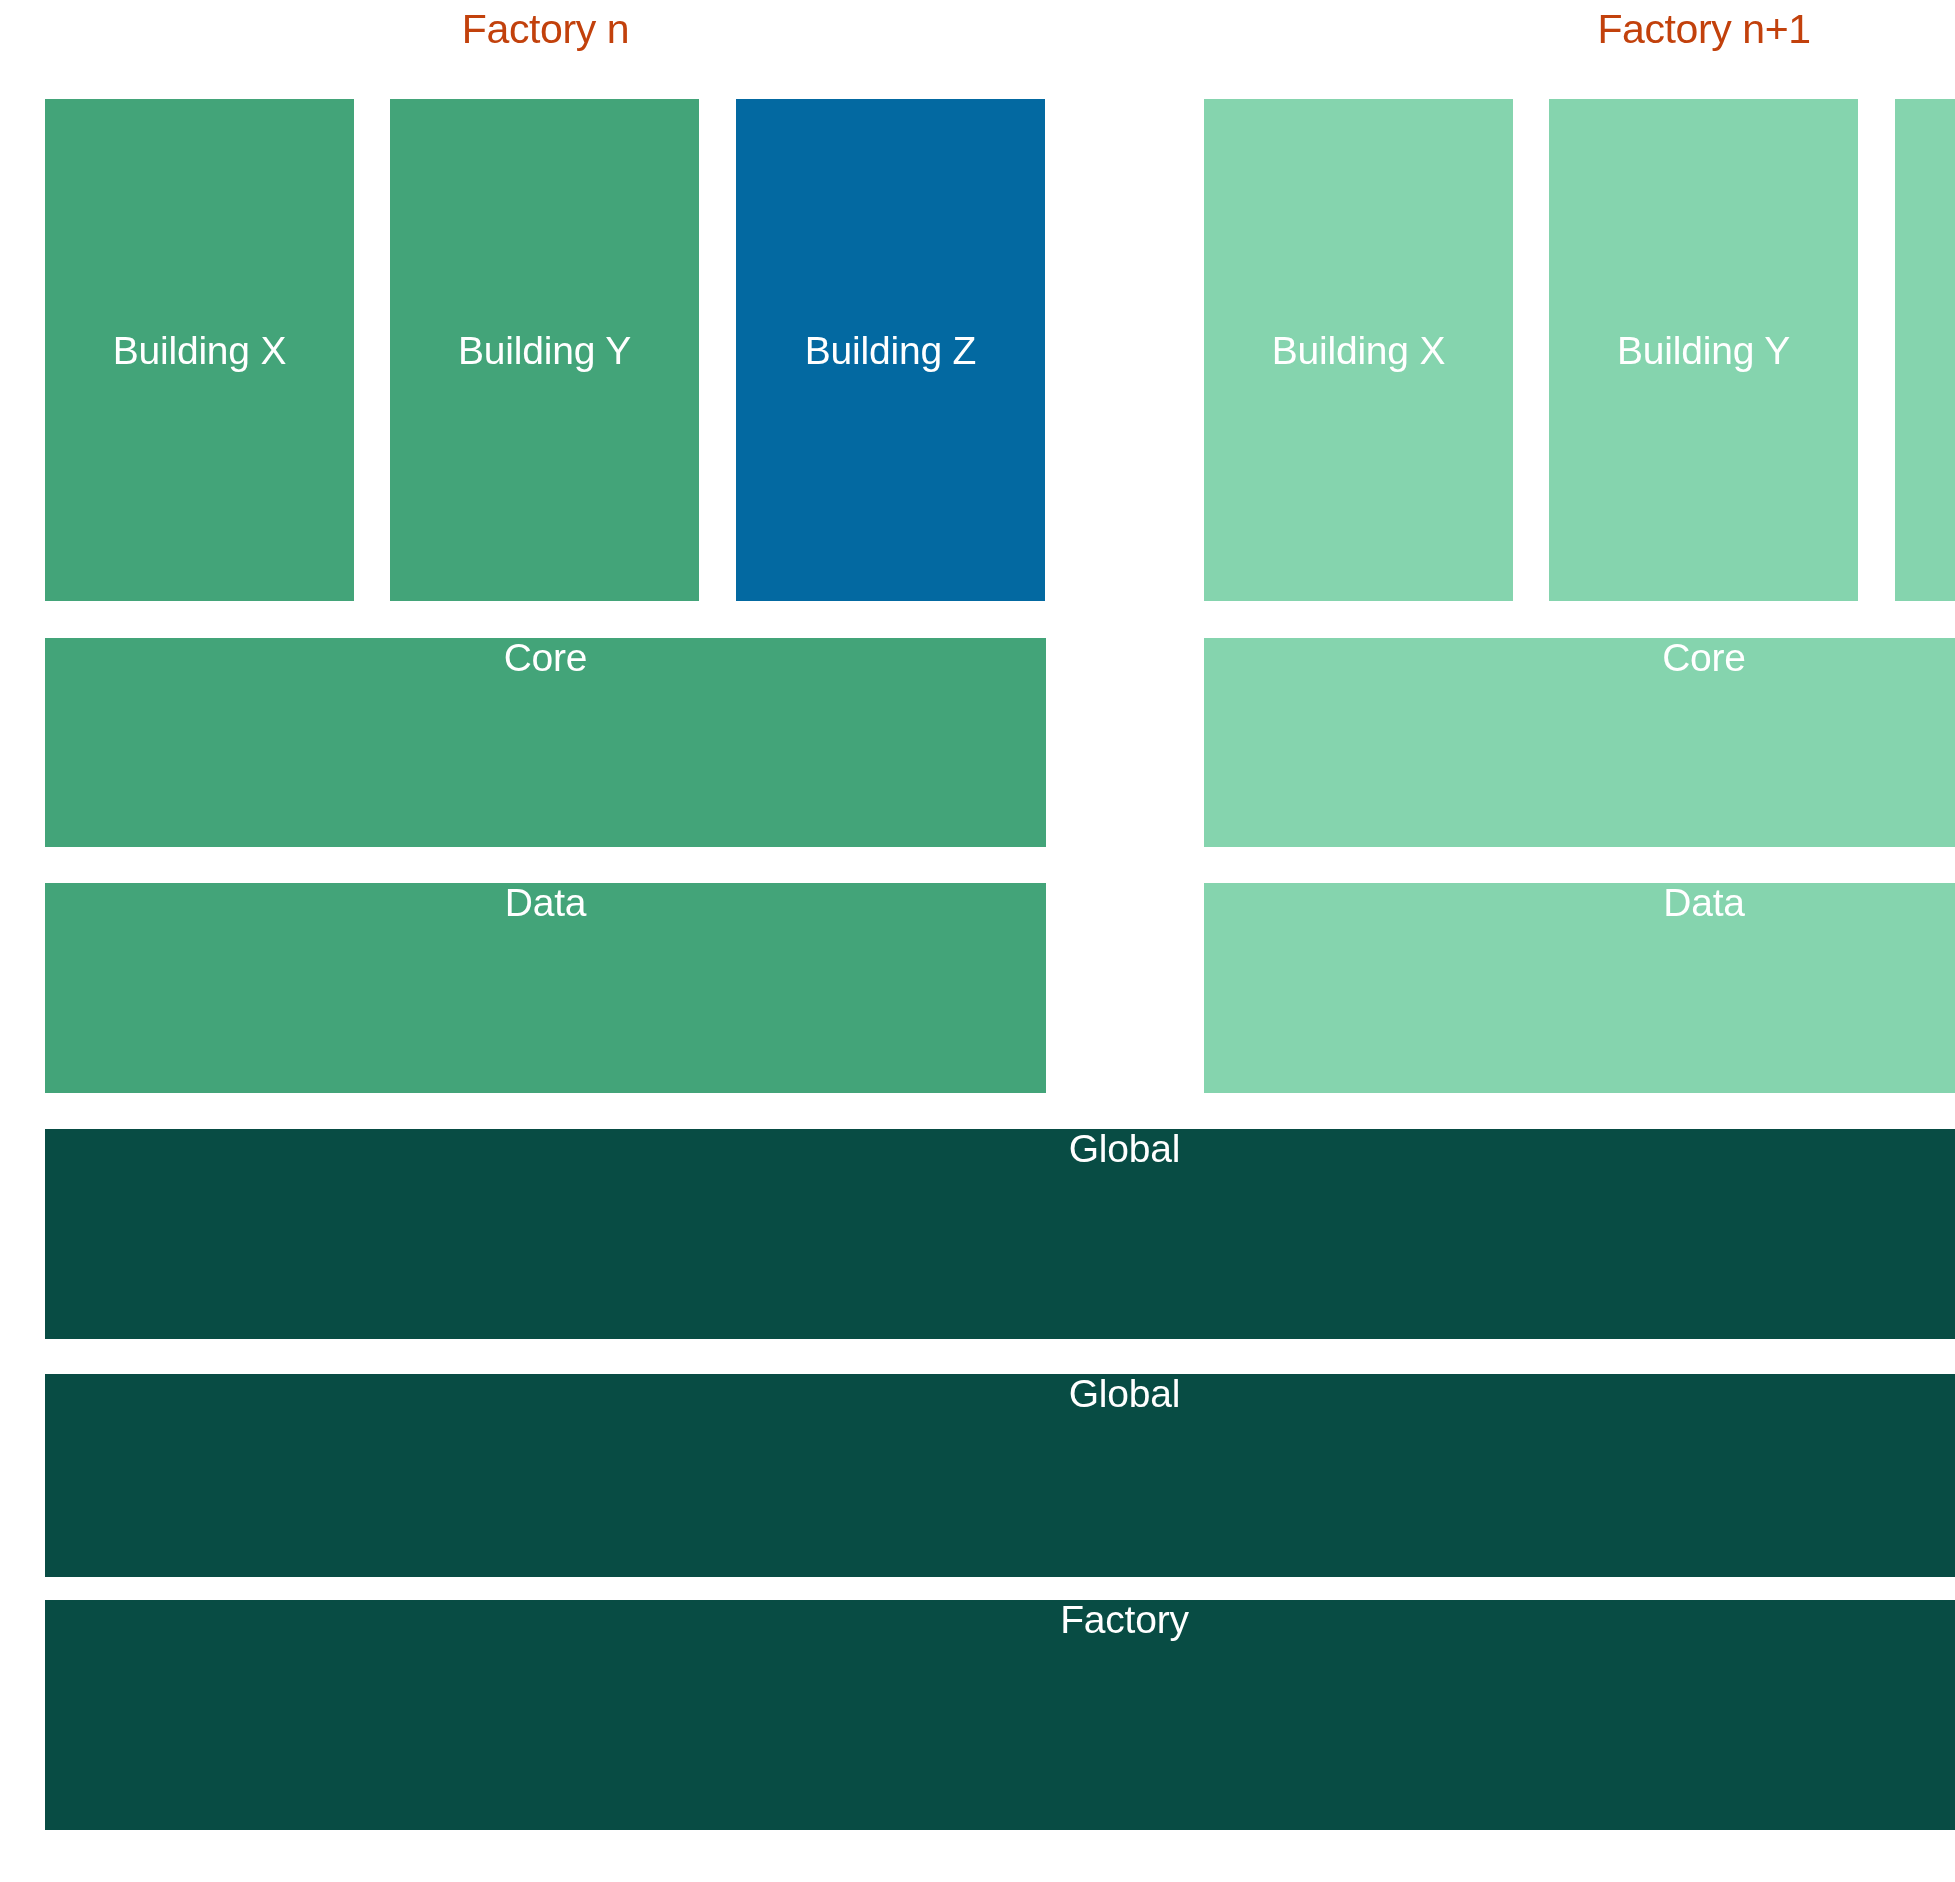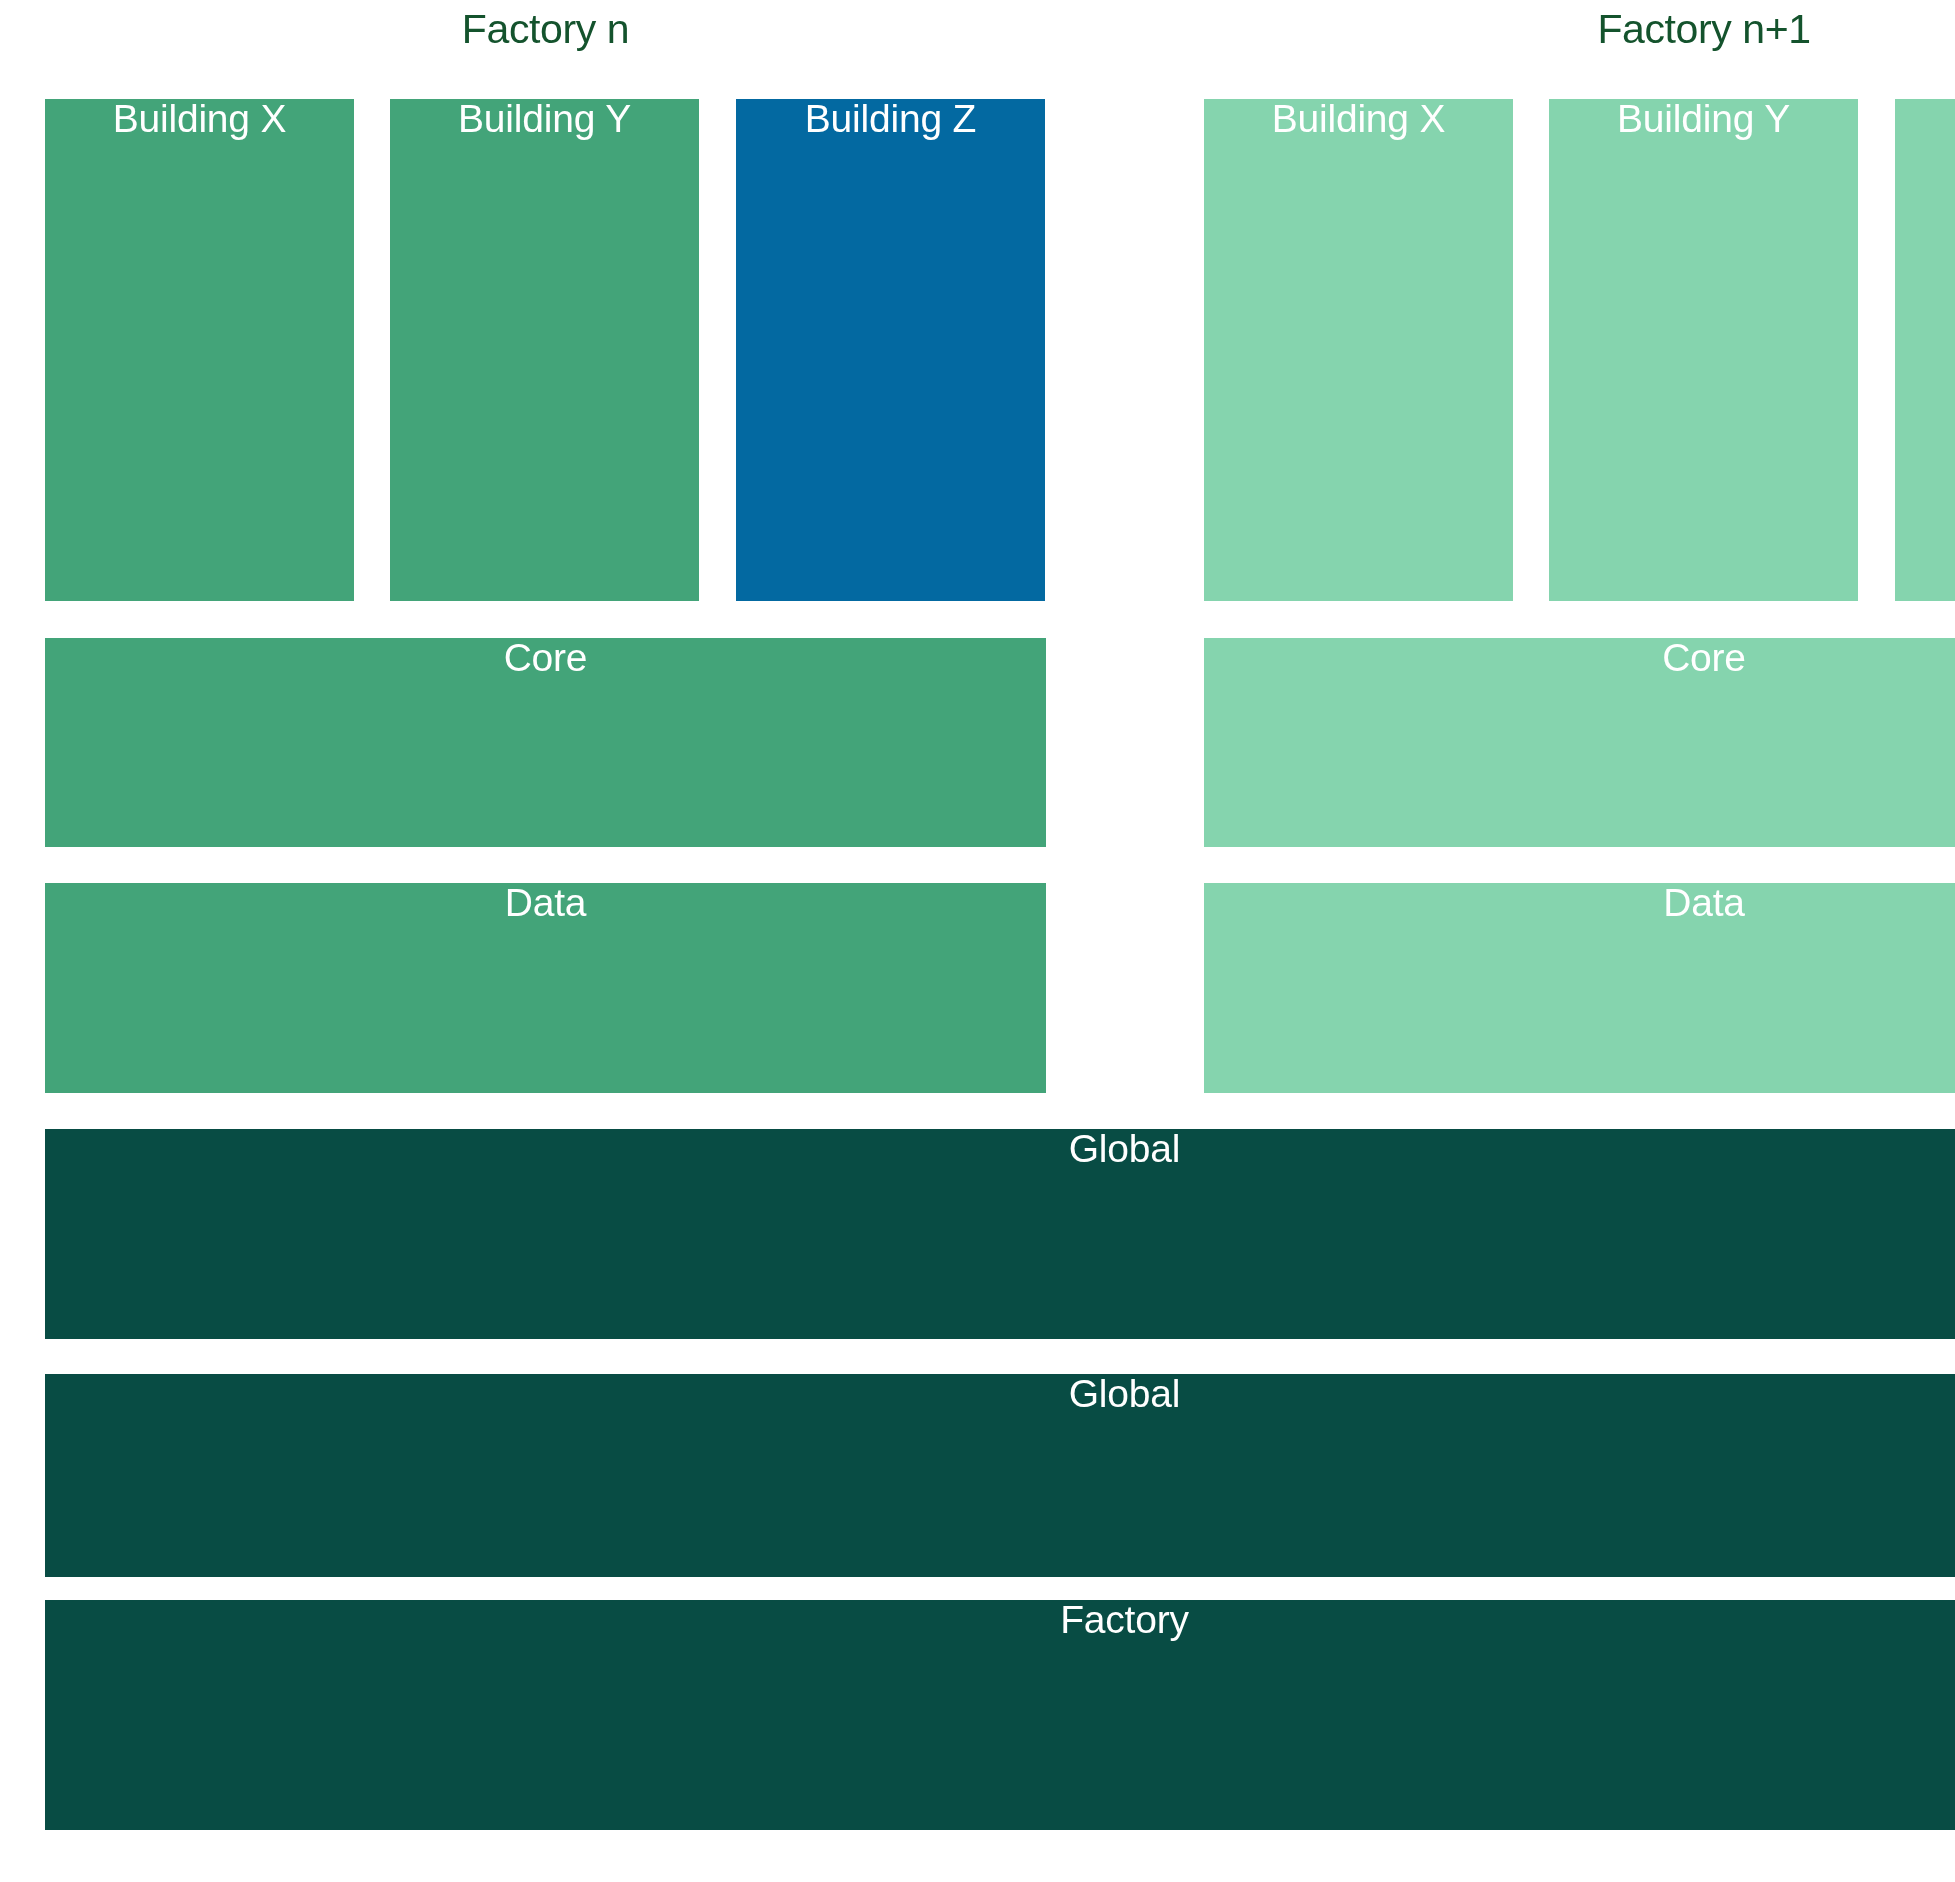--- a/index.html
+++ b/index.html
@@ -13,40 +13,40 @@
   #canvas {
     position: relative;
     width: 2267px;
     height: 1883px;
     background: #ffffff;
     overflow: hidden;
   }
   .factory-title {
     position: absolute;
     text-align: center;
-    color: #14532d;
+    color: #c2410c;
     font-size: 41px;
     font-weight: 400;
     line-height: 1.1;
     letter-spacing: -0.4px;
     white-space: nowrap;
   }
   .box {
     position: absolute;
     box-sizing: border-box;
     display: flex;
     justify-content: center;
     color: #ffffff;
     font-size: 39px;
     font-weight: 400;
     letter-spacing: -0.2px;
     line-height: 1;
   }
   .box.tall {
-    align-items: flex-start;
+    align-items: center;
   }
   .box-label {
     display: block;
     color: #ffffff;
     white-space: nowrap;
   }
 </style>
 </head>
 <body>
 

